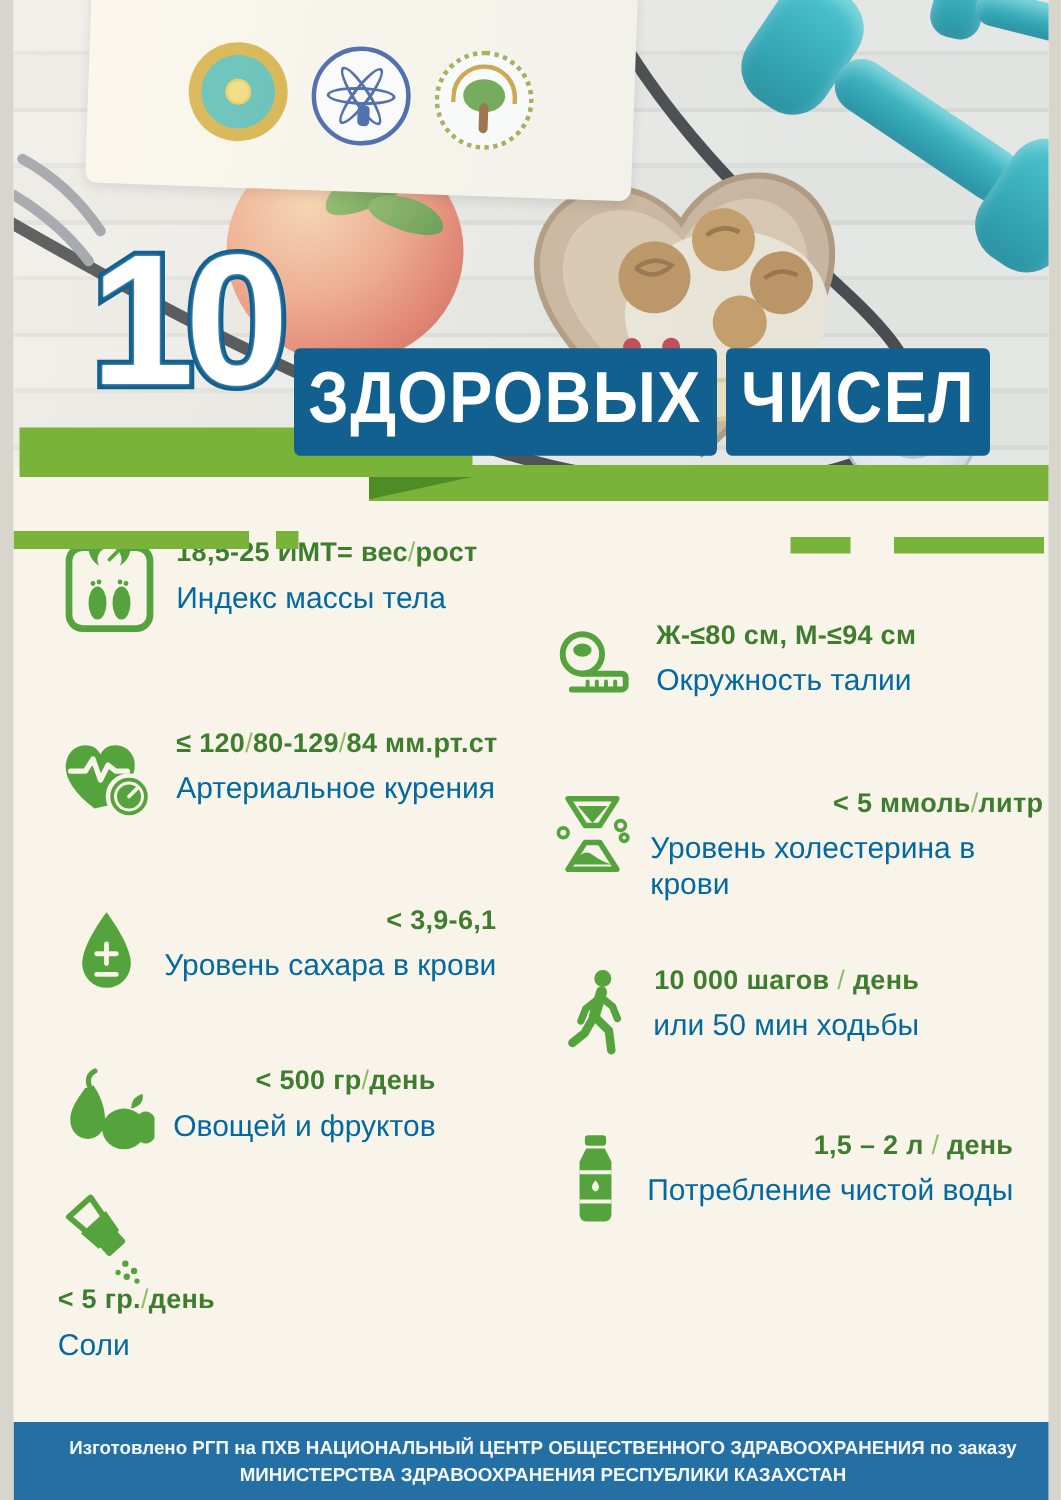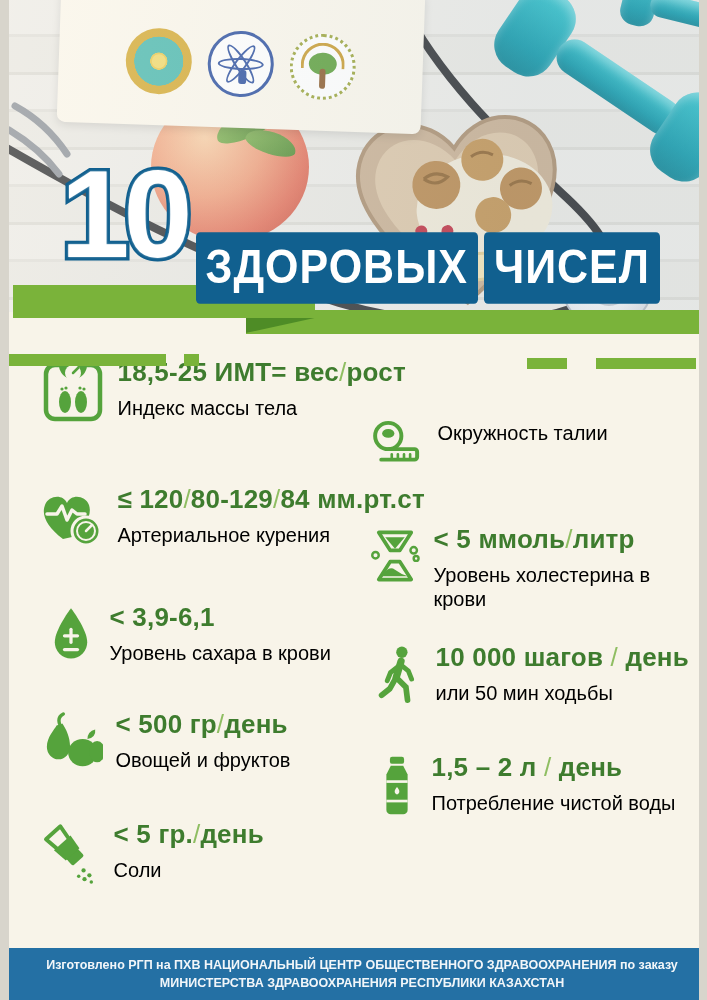--- a/index.html
+++ b/index.html
@@ -67,33 +67,33 @@
          clip-path:polygon(0 0,100% 0,0 100%);}
   .barA{left:4px;top:285px;width:302px;height:33px;}
   .barC{left:0;top:354px;width:157px;height:12px;}
   .sqD{left:175px;top:354px;width:15px;height:12px;}
   .dashE{left:518px;top:358px;width:40px;height:11px;}
   .dashF{left:587px;top:358px;width:100px;height:11px;}
 
   
   .item{position:absolute;display:flex;align-items:flex-start;}
   .item .ic{flex:0 0 auto;margin-right:13px;margin-top:2px;}
-  .item .val{font-size:26px;font-weight:bold;color:#3e7c2e;letter-spacing:.2px;line-height:1.15;}
+  .item .val{font-size:18px;font-weight:bold;color:#3e7c2e;letter-spacing:.2px;line-height:1.15;text-align:right;}
   .item .val .slash{color:#8fbe62;font-weight:normal;}
-  .item .lab{font-size:20px;color:#000000;margin-top:8px;line-height:1.22;}
+  .item .lab{font-size:20px;color:#0369a1;margin-top:8px;line-height:1.22;}
   .it-bmi{left:32px;top:358px;}
   .it-waist{left:360px;top:413px;}
   .it-bp{left:30px;top:485px;}
   .it-chol{left:360px;top:525px;}
   .it-chol .tx{max-width:262px;}
   .it-sugar{left:36px;top:603px;}
   .it-steps{left:362px;top:643px;}
   .it-fruits{left:32px;top:710px;}
   .it-water{left:366px;top:753px;}
-  .it-salt{left:30px;top:820px;}
+  .it-salt{left:30px;top:792px;flex-direction:column;}
   .it-smoke{left:360px;top:864px;}
 
   
   .footer{position:absolute;left:0;bottom:0;width:707px;height:52px;background:#2470a4;
           color:#f2f6f9;text-align:center;font-size:12.5px;font-weight:bold;
           display:flex;flex-direction:column;justify-content:center;gap:3px;line-height:1.2;}
 </style>
 </head>
 <body>
 
@@ -203,20 +203,21 @@
       <ellipse cx="22" cy="21" rx="7" ry="5" fill="#55a33c"></ellipse>
       <path d="M22 39 h30 a3 3 0 0 1 3 3 v6 a3 3 0 0 1 -3 3 h-38" fill="none" stroke="#55a33c" stroke-width="4.5" stroke-linecap="round"></path>
       <g stroke="#55a33c" stroke-width="3" stroke-linecap="round">
         <line x1="26" y1="45" x2="26" y2="50"></line>
           <line x1="33" y1="45" x2="33" y2="50"></line>
         <line x1="40" y1="45" x2="40" y2="50"></line>
           <line x1="47" y1="45" x2="47" y2="50"></line>
       </g>
     </svg>
     <div class="tx">
+      <div class="val">Ж-≤80 см, М-≤94 см</div>
       <div class="lab">Окружность талии</div>
     </div>
   </div>
 
   <div class="item it-bp">
     <svg class="ic" width="66" height="62" viewBox="0 0 66 62">
       <path d="M24 52 C 8 40 2 28 6 18 C 10 8 24 7 28 16 C 32 7 46 8 50 18 C 53 27 48 39 33 50 Z" fill="#55a33c"></path>
       <polyline points="8,27 18,27 23,19 28,33 33,23 38,27 46,27" fill="none" stroke="#f8f4e9" stroke-width="3.5" stroke-linecap="round" stroke-linejoin="round"></polyline>
       <circle cx="47" cy="44" r="14" fill="#55a33c" stroke="#f8f4e9" stroke-width="3"></circle>
       <circle cx="47" cy="44" r="9" fill="none" stroke="#f8f4e9" stroke-width="2"></circle>

